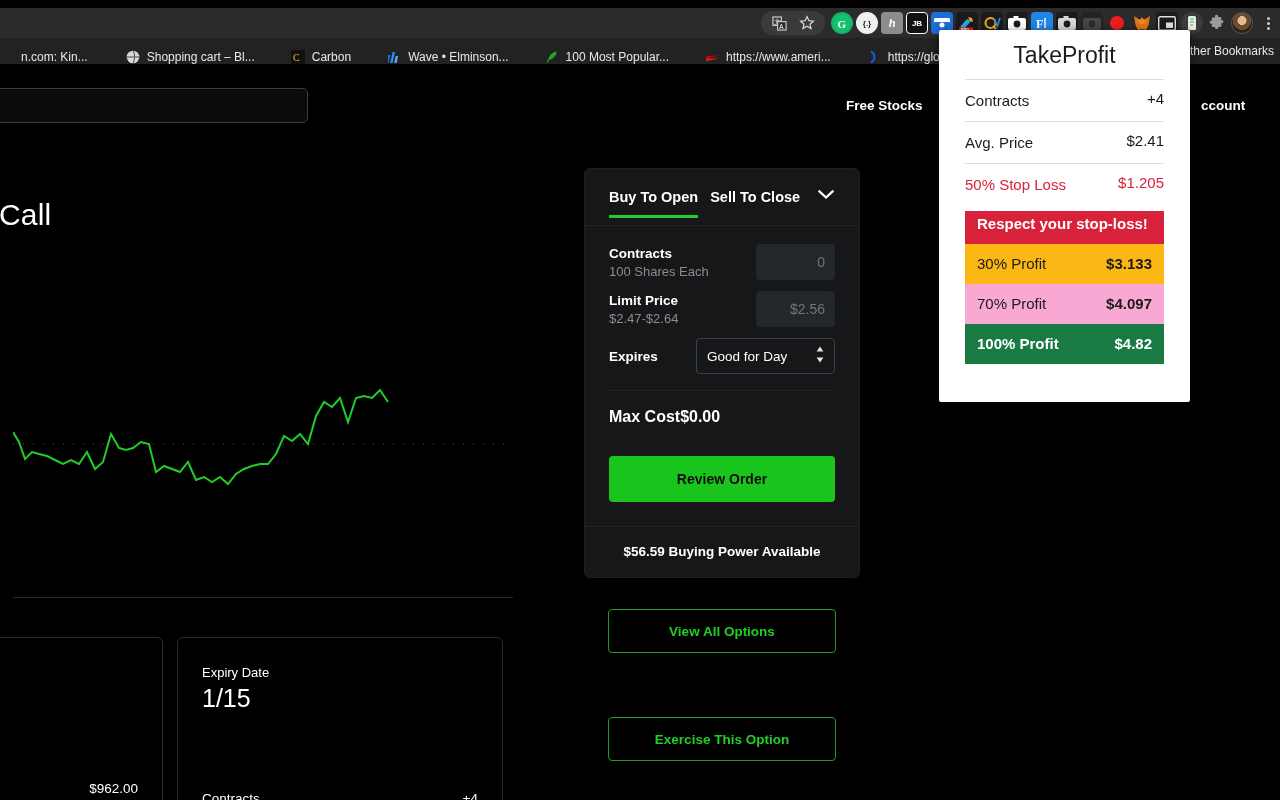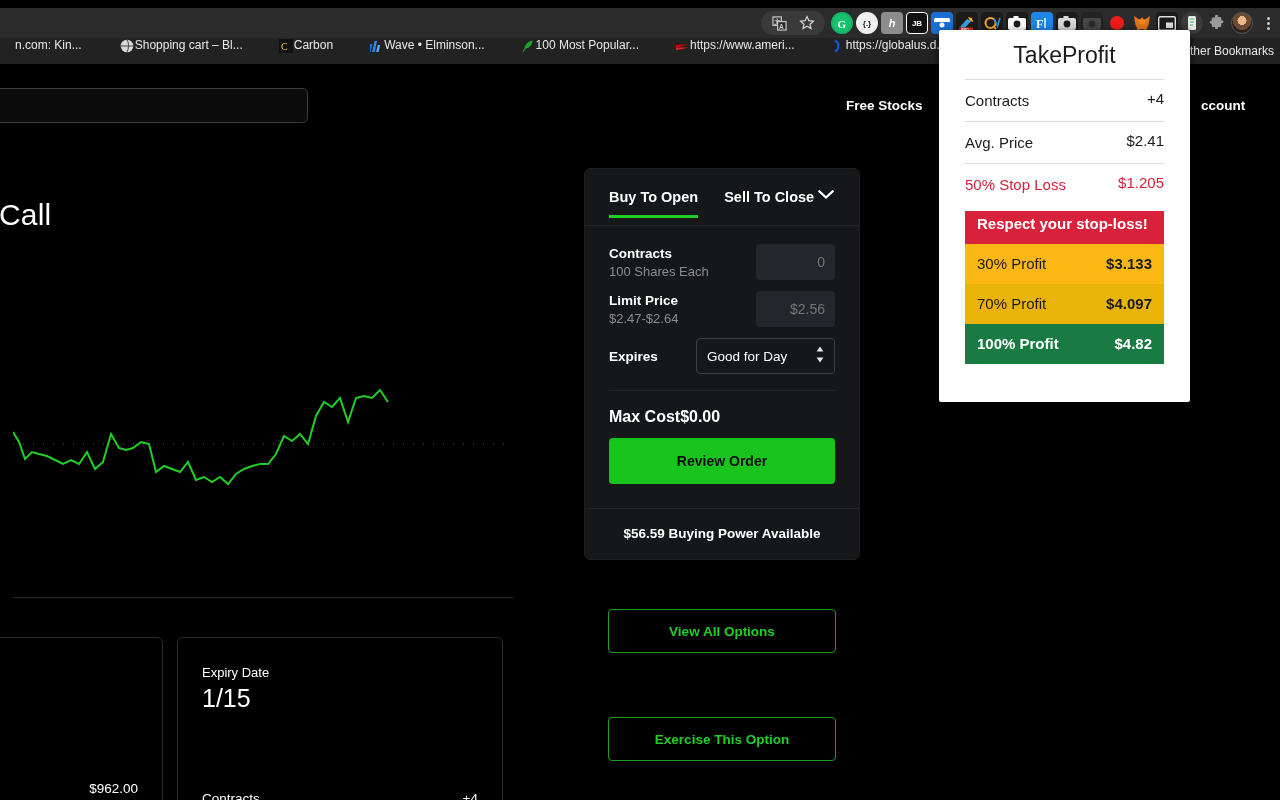--- a/index.html
+++ b/index.html
@@ -42,21 +42,21 @@
   .kebab { width: 16px; display: flex; flex-direction: column; align-items: center; gap: 2px; margin: 0 4px; }
   .kebab i { width: 3px; height: 3px; border-radius: 50%; background: #ccc; display: block; }
 
   
   .bookmarks {
     position: absolute; left: 0; top: 38px; width: 1280px; height: 26px;
     background: #222; display: flex; align-items: center;
     font-size: 12px; color: #e8e8e8; overflow: hidden;
   }
   .bm {
-    display: flex; align-items: flex-start; 
+    display: flex; align-items: flex-end; gap: 6px;
     padding: 0 9px; height: 26px; white-space: nowrap; flex: 0 0 auto;
   }
   .bm-ico { width: 15px; height: 15px; flex: 0 0 auto; display:flex; align-items:center; justify-content:center; }
   .bm-other { position: absolute; right: 0; top: 0; height: 26px; display: flex; align-items: center;
               padding: 0 6px; background: #222; font-size: 12px; }
 
   
   .page { position: absolute; left: 13px; top: 64px; width: 1280px; height: 736px; background: #000; }
 
   .searchbox {
@@ -110,21 +110,21 @@
     padding: 20px 24px 0 24px; position: relative; height: 56px;
   }
   .tab {
     font-size: 14.5px; font-weight: bold; color: #fff; padding-bottom: 13px;
     position: relative; white-space: nowrap;
   }
   .tab.active::after {
     content: ""; position: absolute; left: 0; right: 0; bottom: 0;
     height: 3px; background: #21ce28;
   }
-  .tab + .tab { margin-left: 26px; }
+  .tab + .tab { margin-left: 12px; }
   .tab-chevron { margin-left: auto; color: #fff; display: flex; align-items: center; padding-bottom: 10px; }
   .ticket-divider { height: 1px; background: #232426; }
 
   .ticket-body { padding: 18px 24px 0 24px; }
   .row {
     display: flex; align-items: center; justify-content: space-between;
     margin-bottom: 11px; min-height: 36px;
   }
   .row-label { display: flex; flex-direction: column; gap: 3px; }
   .lbl { font-size: 13.5px; font-weight: bold; color: #fff; }
@@ -141,21 +141,21 @@
   }
   .select-wrap span { font-size: 13.5px; color: #fff; }
   .spinner { position: absolute; right: 9px; top: 50%; transform: translateY(-50%); }
 
   .maxcost-sep { height: 1px; background: #232426; margin: 8px 0 0 0; }
   .maxcost {
     display: flex; justify-content: flex-start; align-items: center;
     font-size: 16px; font-weight: bold; color: #fff; padding: 17px 0 0 0;
   }
   .review-btn {
-    display: block; width: 100%; height: 46px; margin: 12px 0 24px 0;
+    display: block; width: 100%; height: 46px; margin: 30px 0 24px 0;
     background: #19c41c; border: none; border-radius: 4px;
     color: #0d0d0d; font-size: 14px; font-weight: bold;
     font-family: "Liberation Sans", sans-serif; cursor: pointer;
   }
   .buying-power {
     border-top: 1px solid #232426; text-align: center;
     font-size: 13.5px; font-weight: bold; color: #fff; padding: 17px 0 18px 0;
   }
 
   .ghost-btn {
@@ -190,21 +190,21 @@
     margin: 7px 26px 0 26px; background: #d8213a; color: #fff;
     font-size: 15px; font-weight: bold; padding: 4px 12px 12px 12px;
   }
   .p-bar {
     margin: 0 26px; display: flex; justify-content: space-between; align-items: center;
     font-size: 15px; padding: 11px 12px 12px 12px;
   }
   .p-bar .pv { font-weight: bold; }
   .p-bar .pk { font-weight: normal; }
   .p-bar.b-orange { background: #fbb713; color: #1b1b1b; }
-  .p-bar.b-cyan   { background: #eab308; color: #1b1b1b; }
+  .p-bar.b-cyan   { background: #f9a8d4; color: #1b1b1b; }
   .p-bar.b-green  { background: #1a7a43; color: #fff; }
   .p-bar.b-green .pk, .p-bar.b-green .pv { font-weight: bold; }
 </style>
 </head>
 <body>
 
 <div id="root">
 
   <div class="chrome-tabstrip"></div>
 

